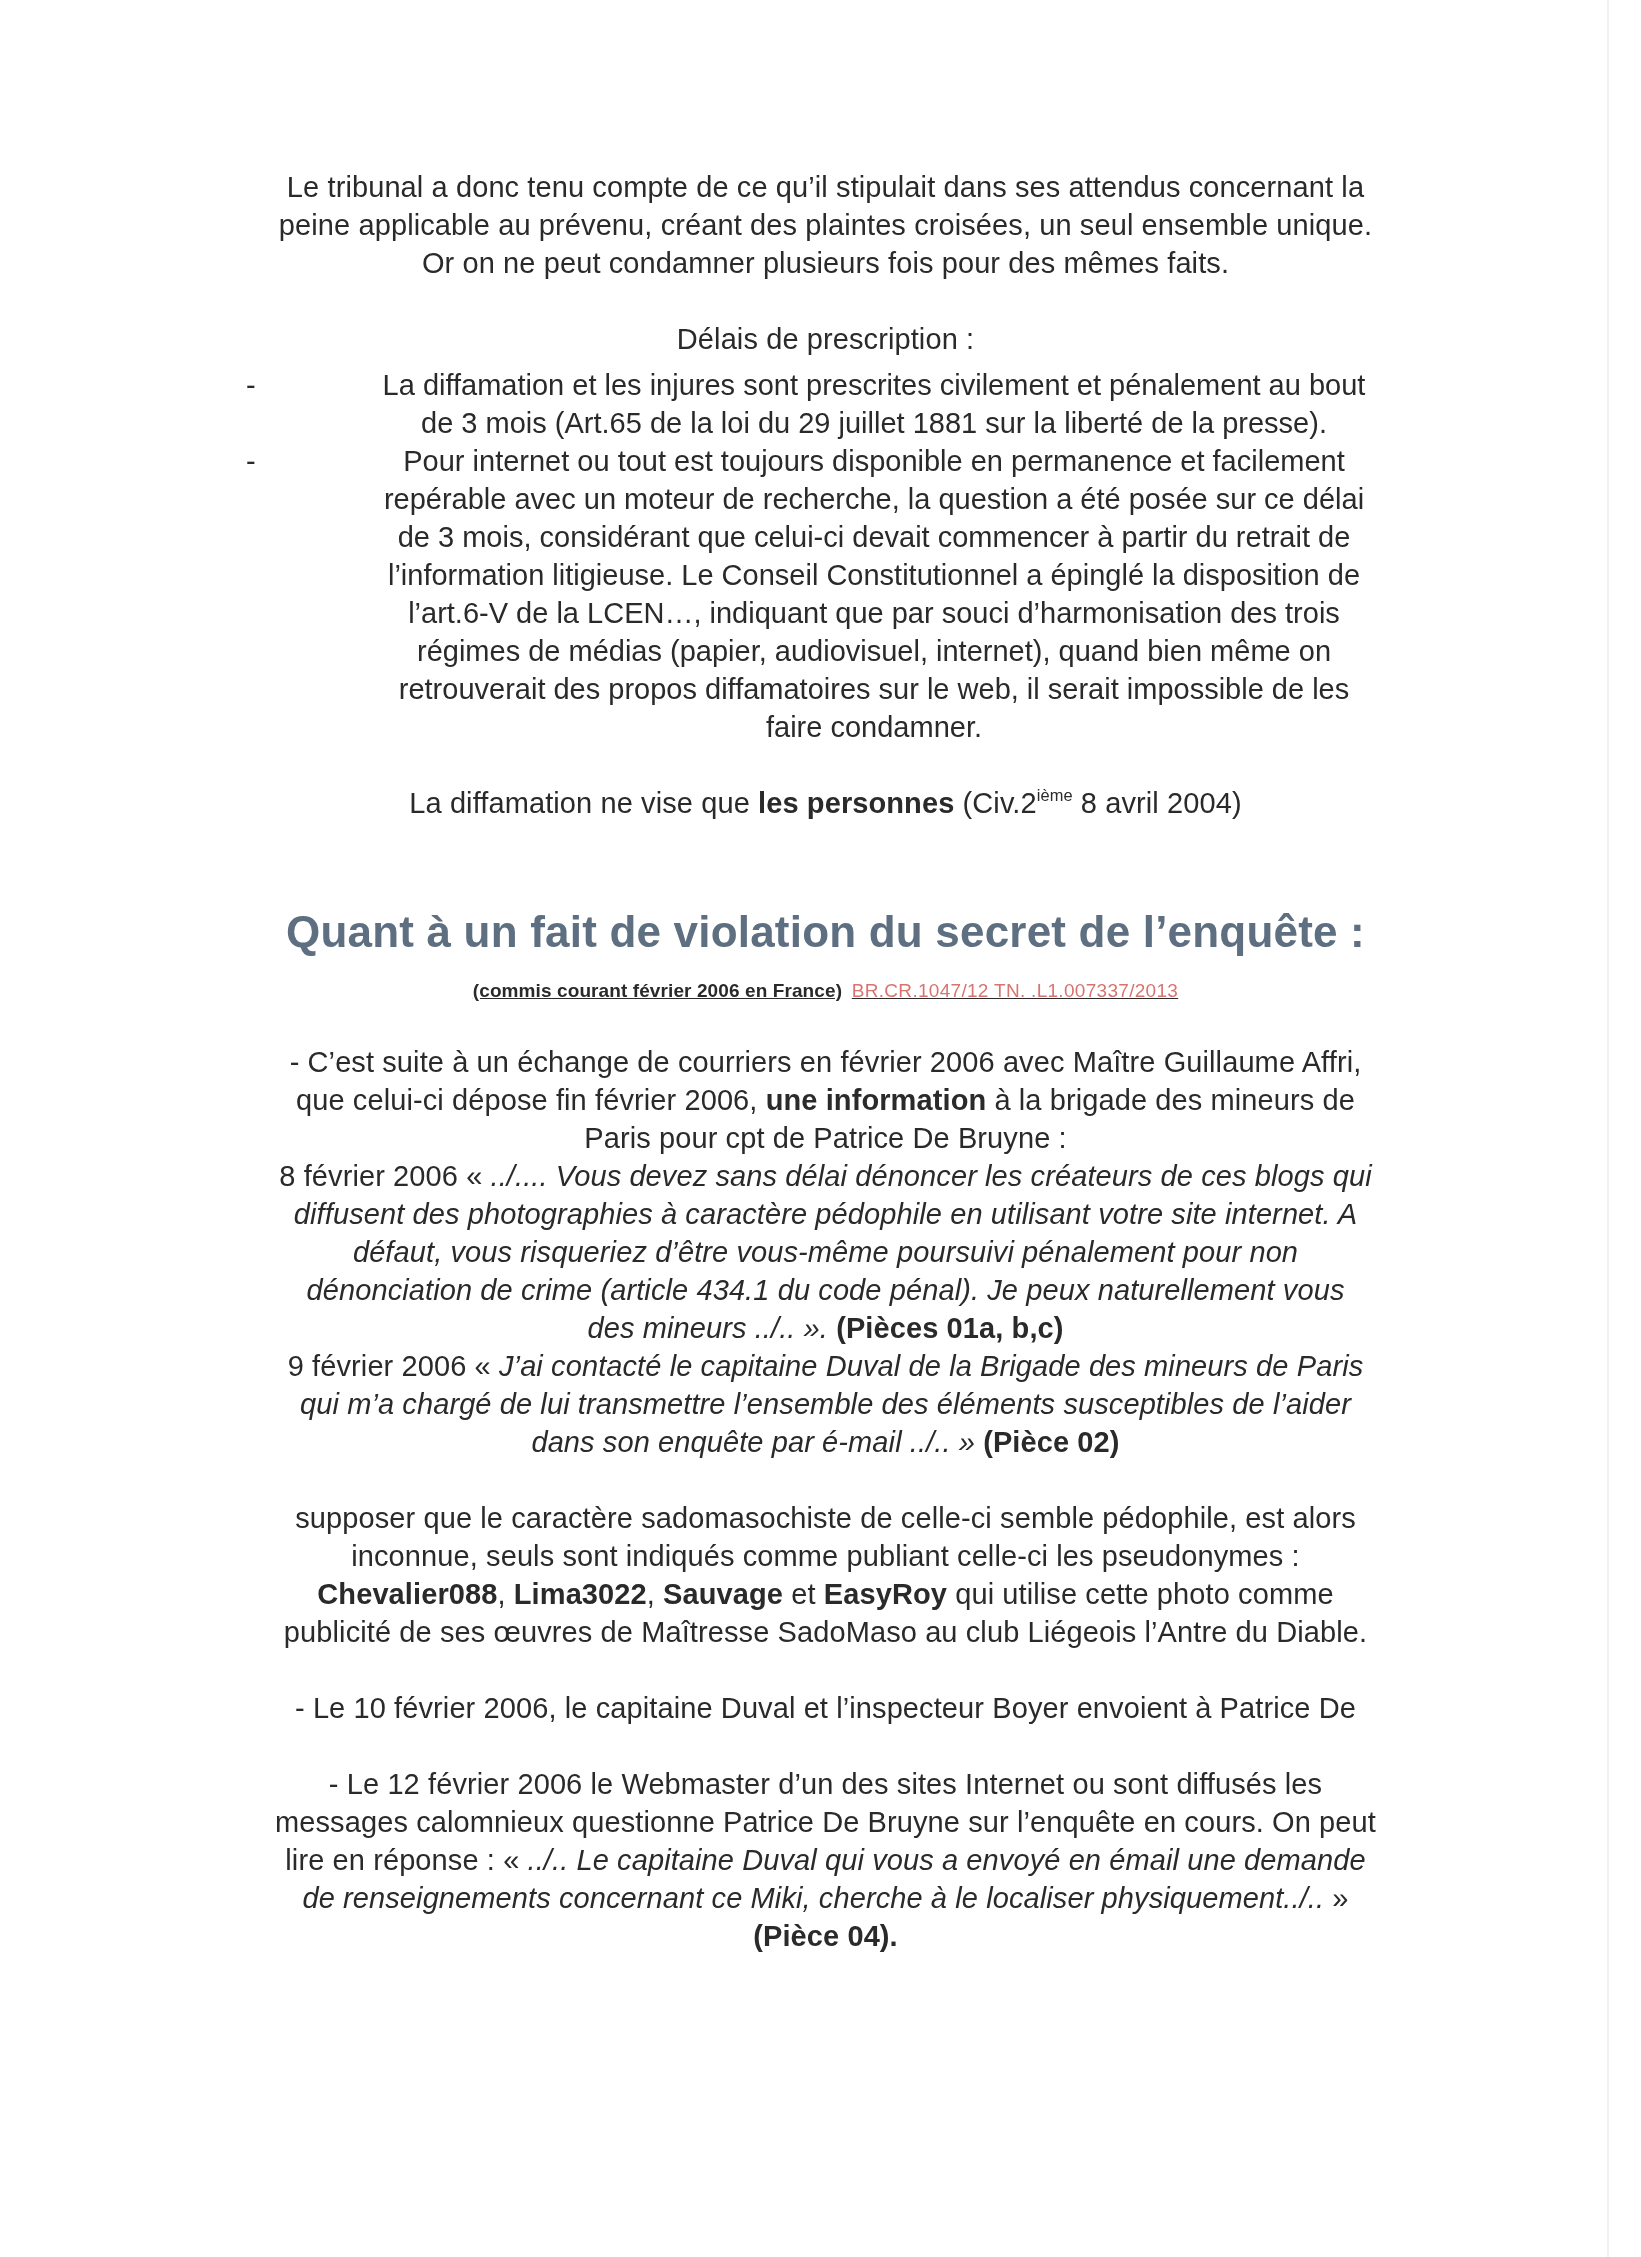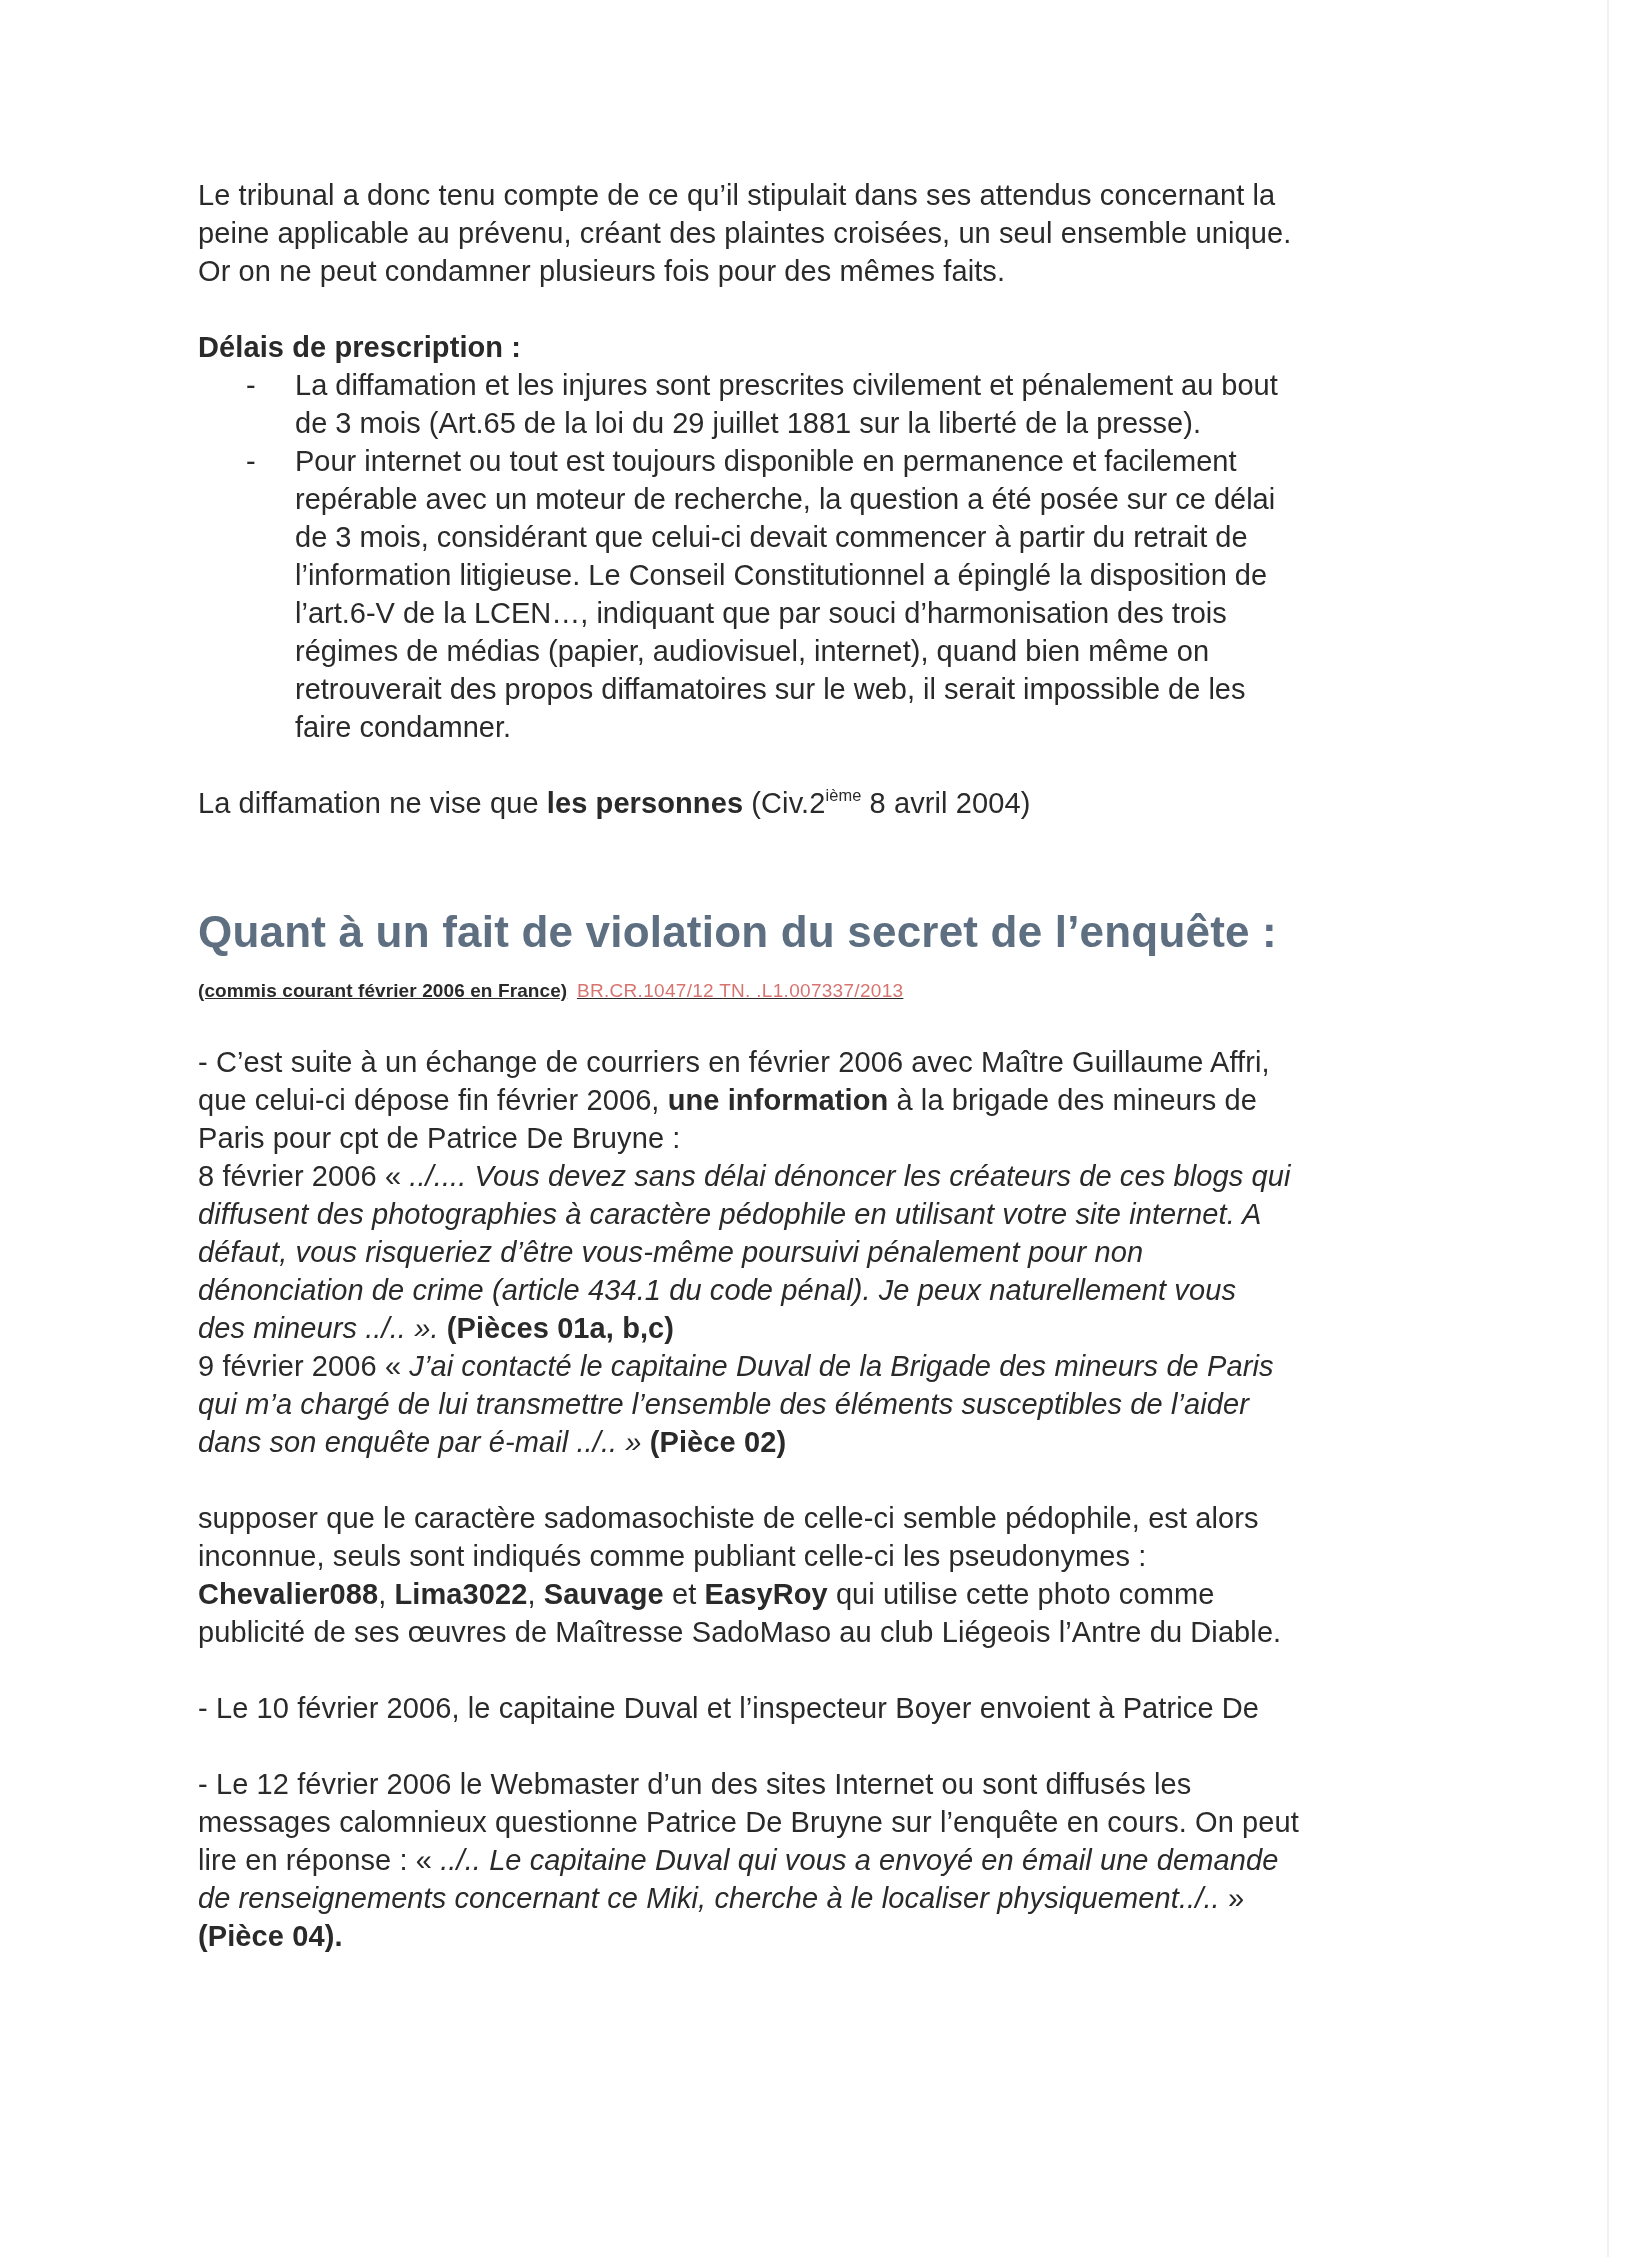--- a/index.html
+++ b/index.html
@@ -1,26 +1,26 @@
 <!DOCTYPE html>
 <html><head>
 <meta charset="utf-8">
 <style>
   html, body { margin: 0; padding: 0; }
   body {
     width: 1641px; height: 2257px; background: #ffffff; position: relative; overflow: hidden;
     font-family: "Liberation Sans", sans-serif; color: #2a2a2a;
   }
   .scan-edge { position: absolute; left: 1607px; top: 0; width: 1.9px; height: 2257px; background: #f1f1f1; }
-  .page { position: absolute; left: 198px; top: 176px; width: 1255px; }
+  .page { position: absolute; left: 198px; top: 168px; width: 1255px; text-align: center; }
   p { margin: 0; font-size: 29px; line-height: 38px; letter-spacing: 0.1px; }
   .block { margin-bottom: 38px; }
   .bold { font-weight: bold; }
   .ital { font-style: italic; }
-  .section-label { font-weight: bold; font-size: 29px; line-height: 38px; margin: 0; }
+  .section-label { font-weight: normal; font-size: 29px; line-height: 38px; margin: 8px; }
   ul.dash-list { list-style: none; margin: 0; padding: 0; }
   ul.dash-list li { position: relative; padding-left: 97px; font-size: 29px; line-height: 38px; }
   ul.dash-list li .dash { position: absolute; left: 48px; top: 0; }
   sup { font-size: 16.4px; line-height: 0; vertical-align: 0; position: relative; top: -11.6px; }
   .heading {
     font-size: 44px; line-height: 54px; font-weight: bold; color: var(--heading-color);
     margin: 83px 0 12px 0; letter-spacing: 0.2px;
   }
   .subheading { font-size: 19px; line-height: 39px; font-weight: bold; margin: 0 0 33px 0; text-decoration: underline; }
   .subheading .ref { color: var(--ref-color); font-weight: normal; margin-left: 9.7px; letter-spacing: 0.3px; }

